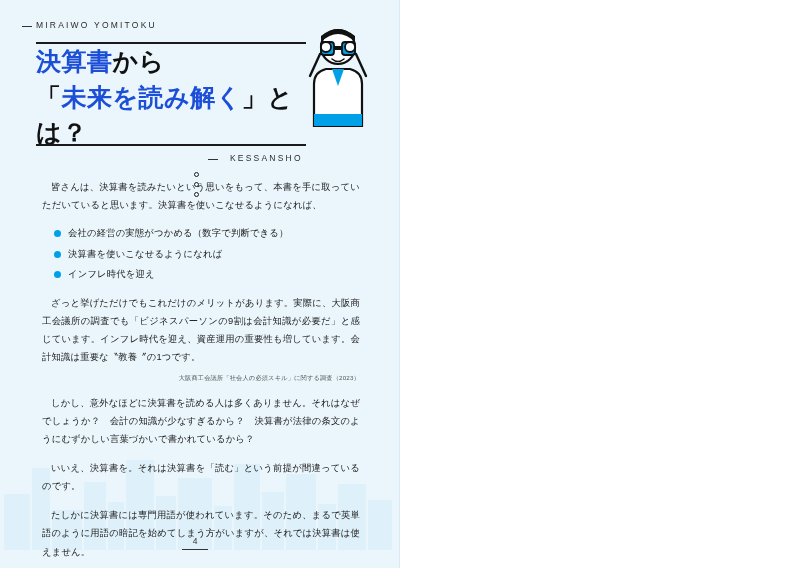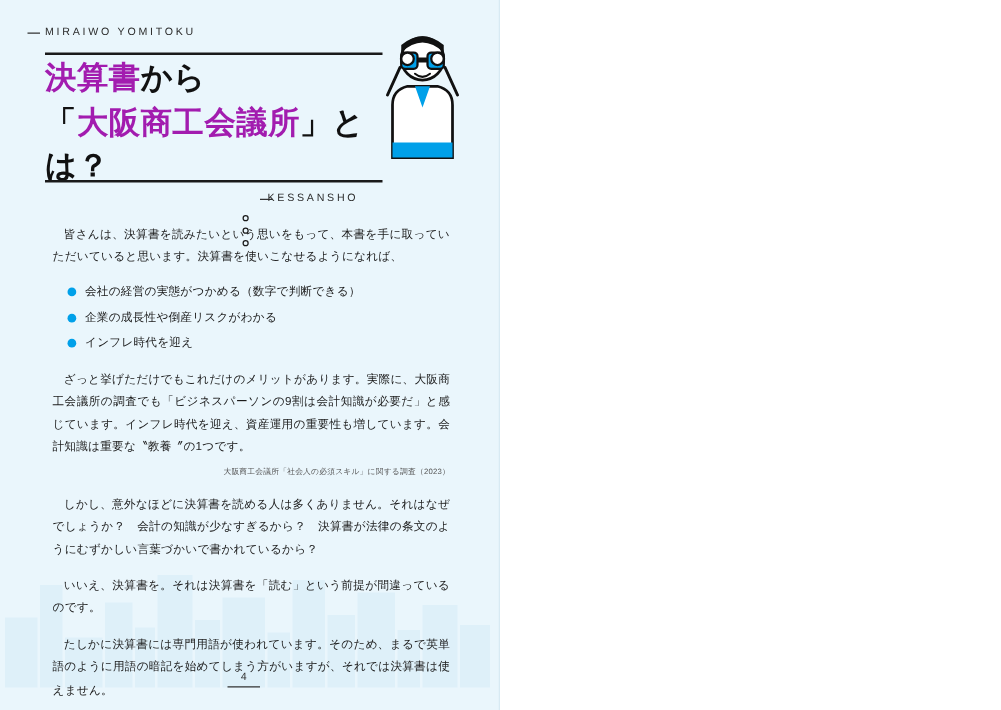--- a/index.html
+++ b/index.html
@@ -56,26 +56,26 @@
   .title-main {
     font-family: "DejaVu Sans", sans-serif;
     font-weight: bold;
     font-size: 25px;
     line-height: 1.42;
     letter-spacing: 0.5px;
     color: #111;
     margin-left: 14px;
     margin-top: 14px;
   }
-  .title-main .hl { color: #a21caf; }
+  .title-main .hl { color: #1d4ed8; }
   .title-rule-bot {
     position: absolute; left: 14px; top: 124px; width: 270px; height: 2px; background: #1a1a1a;
   }
   .kessansho {
-    position: absolute; left: 192px; top: 133px;
+    position: absolute; left: 208px; top: 133px;
     font-size: 8.5px; letter-spacing: 2.2px; color: #2b2b2b;
   }
   .kessansho-line {
     position: absolute; left: 186px; top: 139px; width: 10px; height: 1px; background: #333;
   }
   .dots {
     position: absolute; left: 172px; top: 152px;
   }
   .dots span {
     display: block; width: 5px; height: 5px; border: 1.2px solid #1a1a1a;
@@ -174,39 +174,39 @@
 
     <div class="title-block">
       <div class="kicker-line"></div>
       <div class="kicker">MIRAIWO YOMITOKU</div>
       <div class="title-rule-top"></div>
       <div class="title-main">
         <div>
           <span class="hl">決算書</span><span>から</span>
         </div>
         <div>
-          <span>「</span><span class="hl">大阪商工会議所</span><span>」とは？</span>
+          <span>「</span><span class="hl">未来を読み解く</span><span>」とは？</span>
         </div>
       </div>
       <div class="title-rule-bot"></div>
       <div class="kessansho-line"></div>
       <div class="kessansho">KESSANSHO</div>
       <div class="dots">
         <span></span>
           <span></span>
           <span></span>
       </div>
     </div>
 
     <div class="body-col left-body">
       <p class="indent">皆さんは、決算書を読みたいという思いをもって、本書を手に取っていただいていると思います。決算書を使いこなせるようになれば、</p>
 
       <ul class="bullets">
         <li>会社の経営の実態がつかめる（数字で判断できる）</li>
-        <li>企業の成長性や倒産リスクがわかる</li>
+        <li>決算書を使いこなせるようになれば</li>
         <li>インフレ時代を迎え</li>
       </ul>
 
       <p class="indent">ざっと挙げただけでもこれだけのメリットがあります。実際に、大阪商工会議所の調査でも「ビジネスパーソンの9割は会計知識が必要だ」と感じています。インフレ時代を迎え、資産運用の重要性も増しています。会計知識は重要な〝教養〞の1つです。</p>
       <div class="source-note">大阪商工会議所「社会人の必須スキル」に関する調査（2023）</div>
 
       <p class="indent">しかし、意外なほどに決算書を読める人は多くありません。それはなぜでしょうか？　会計の知識が少なすぎるから？　決算書が法律の条文のようにむずかしい言葉づかいで書かれているから？</p>
 
       <p class="indent"><span>いいえ、決算書を。それは</span><span class="bold">決算書を「読む」</span><span>という前提が間違っているのです。</span></p>
 

